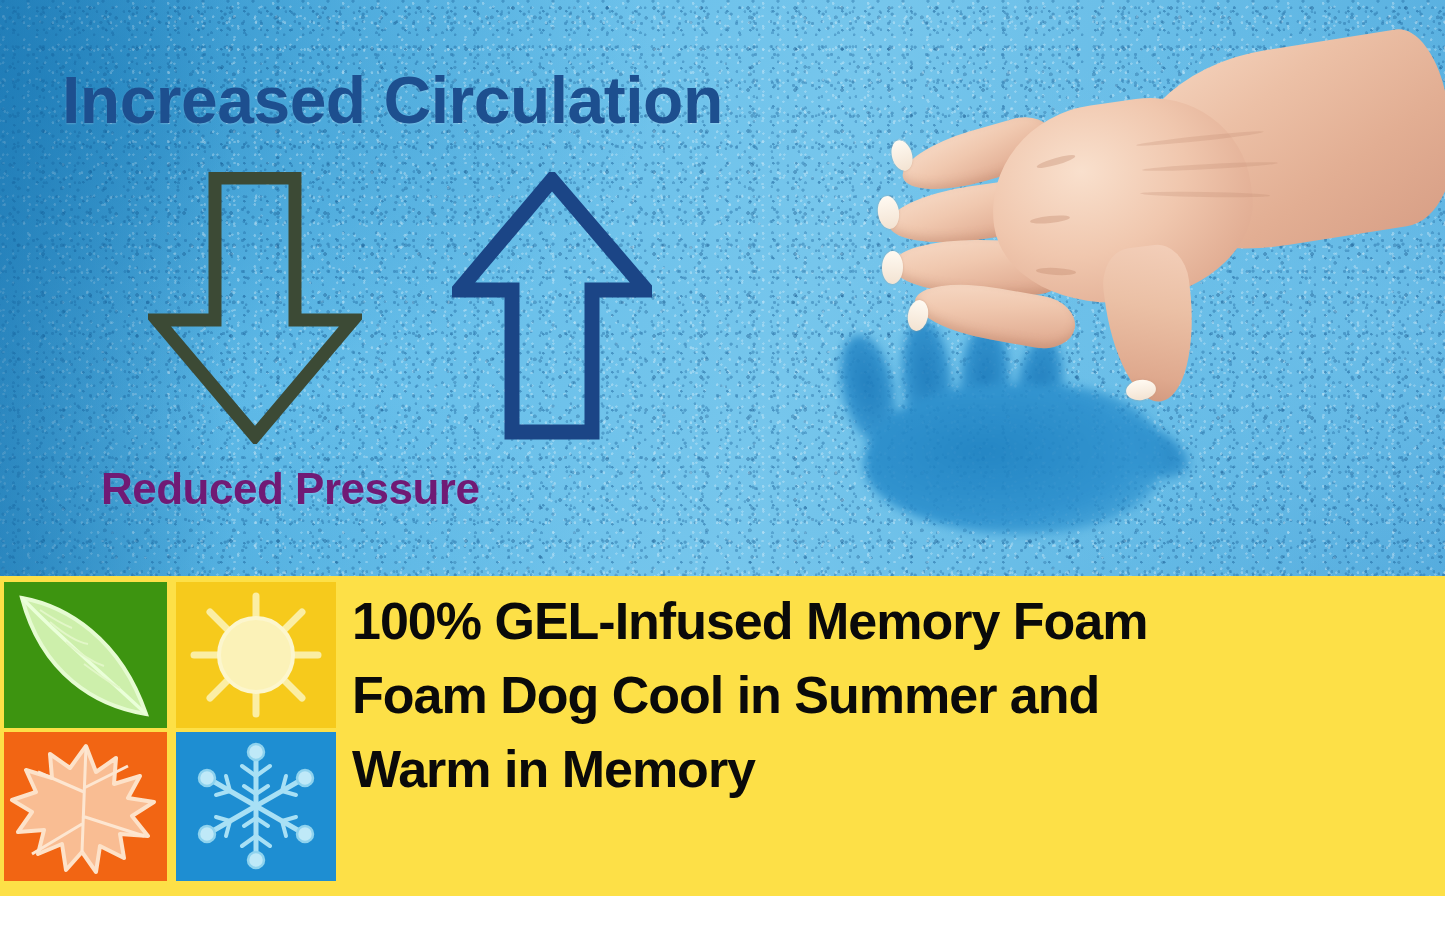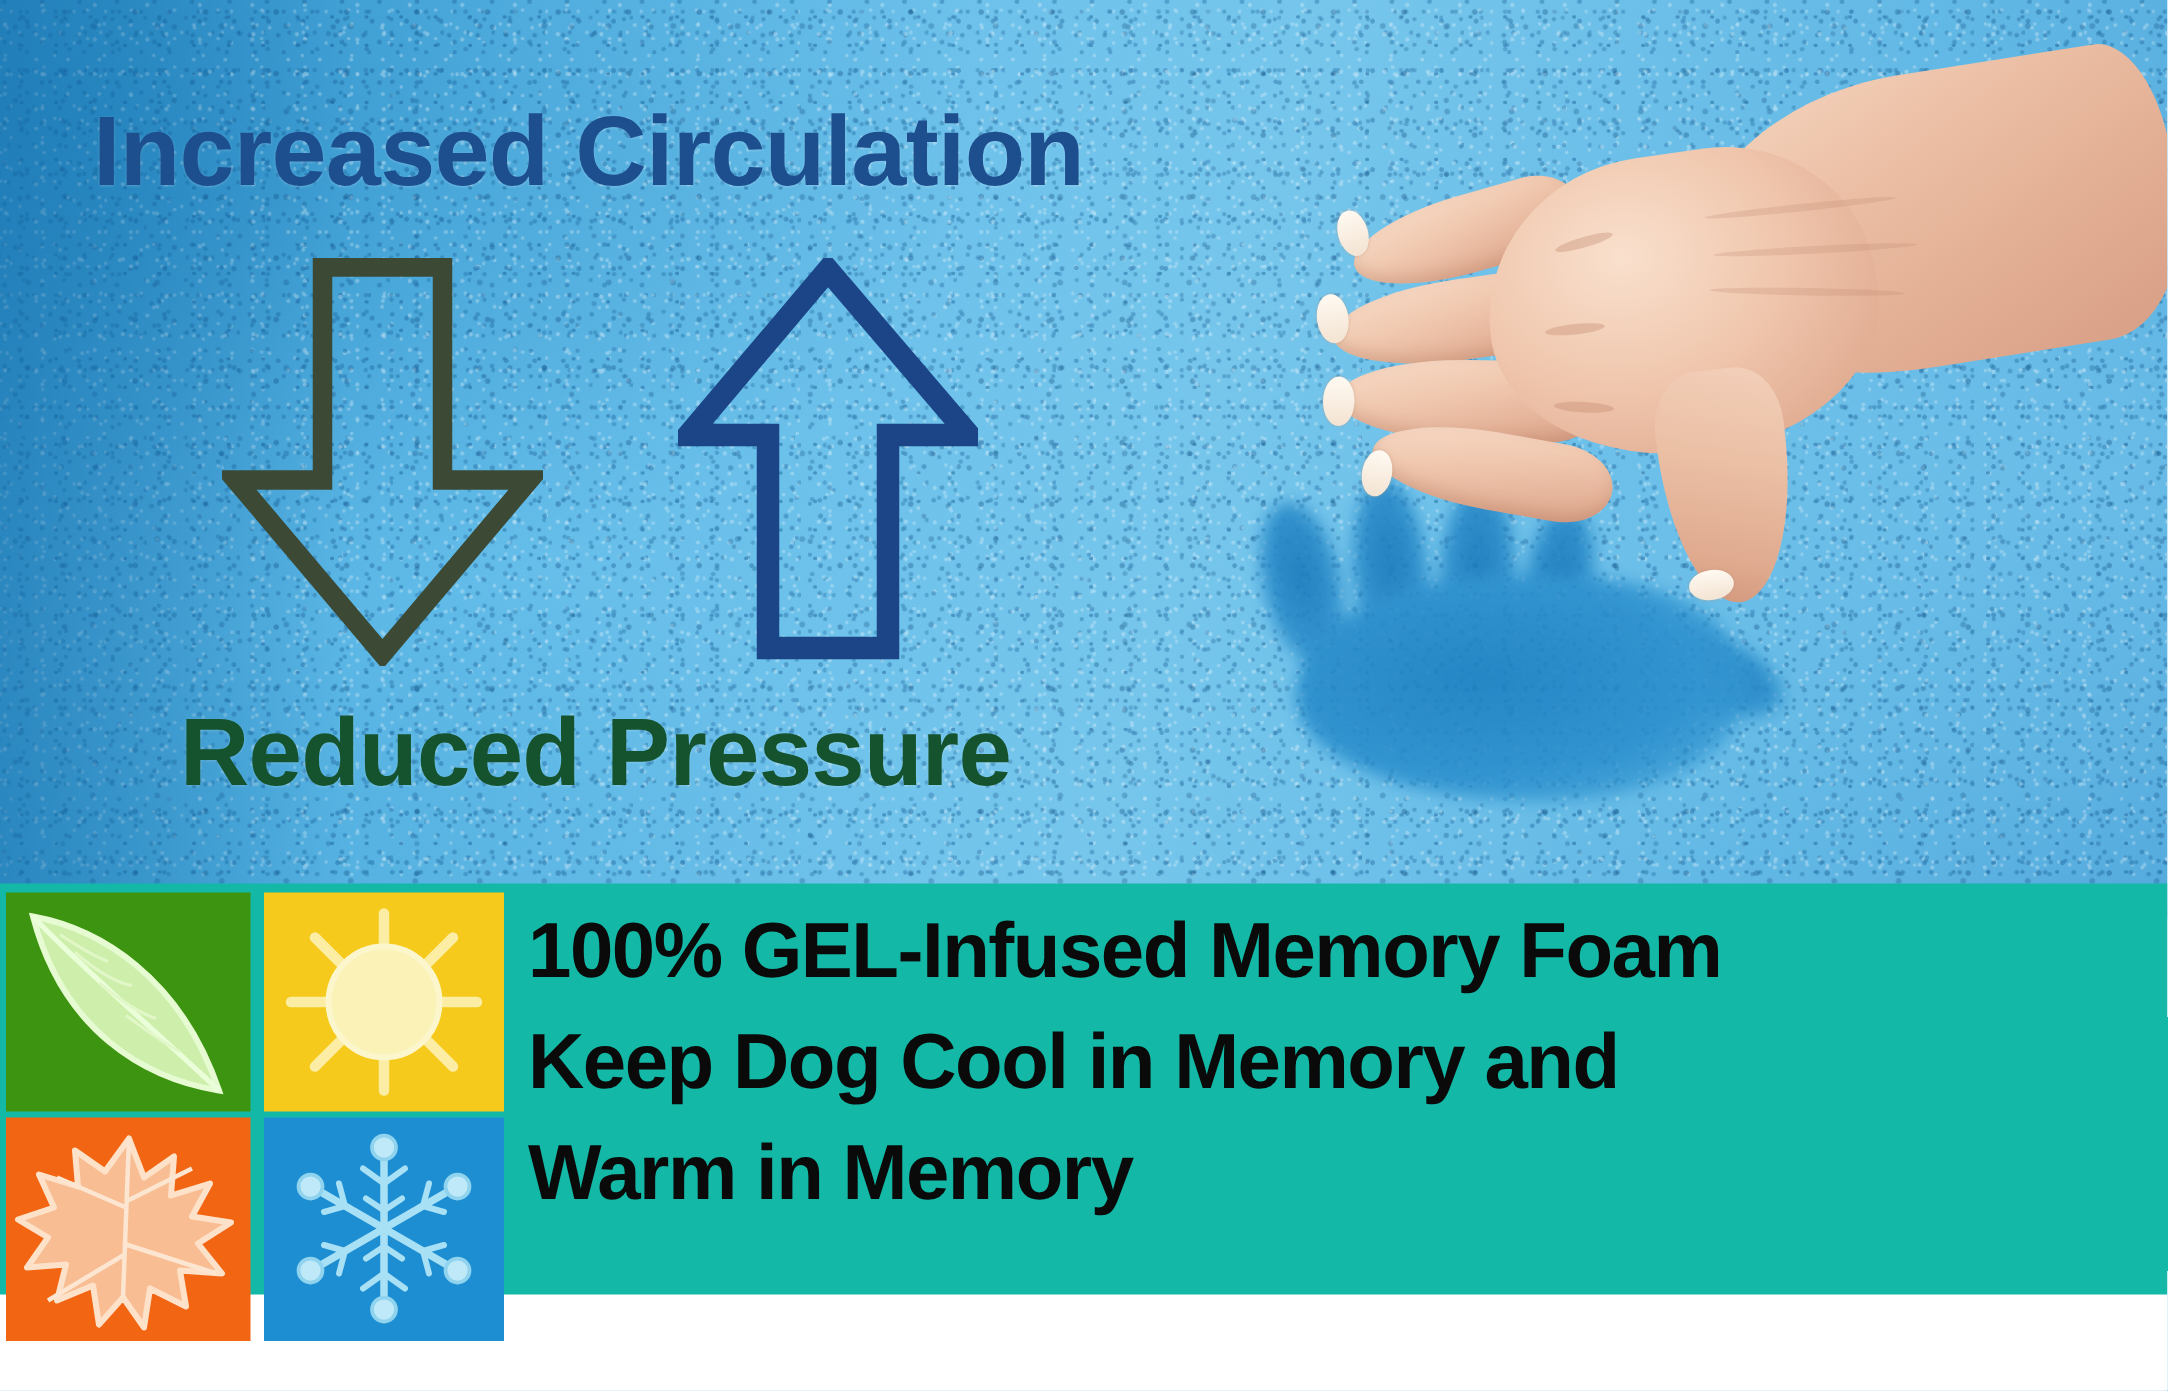--- a/index.html
+++ b/index.html
@@ -191,35 +191,35 @@
     letter-spacing: -0.5px;
   }
   #inc-circ {
     left: 62px;
     top: 62px;
     font-size: 66px;
     color: #1d4f8f;
     text-shadow: 0 1px 2px rgba(255,255,255,0.2);
   }
   #red-press {
-    left: 120px;
+    left: 101px;
     top: 464px;
-    font-size: 64px;
-    color: #14532d;
+    font-size: 44px;
+    color: #701a75;
     text-shadow: 0 1px 2px rgba(255,255,255,0.18);
   }
 
   
   .bottom {
     position: absolute;
     left: 0;
-    top: 589px;
+    top: 576px;
     width: 1445px;
-    height: 274px;
-    background: #14b8a6;
+    height: 320px;
+    background: #fde047;
   }
   .tiles {
     position: absolute;
     left: 4px;
     top: 6px;
     width: 332px;
     height: 299px;
     display: grid;
     grid-template-columns: 163px 160px;
     grid-template-rows: 146px 149px;
@@ -377,17 +377,17 @@
             <circle cx="129" cy="102" r="8"></circle>
             <circle cx="31" cy="102" r="8"></circle>
             <circle cx="129" cy="46" r="8"></circle>
           </g>
         </svg>
       </div>
     </div>
 
     <div class="headline">
       <span class="ln">100% GEL-Infused Memory Foam</span>
-      <span class="ln">Keep Dog Cool in Memory and</span>
+      <span class="ln">Foam Dog Cool in Summer and</span>
       <span class="ln">Warm in Memory</span>
     </div>
   </div>
 </div>
 
 </body></html>

